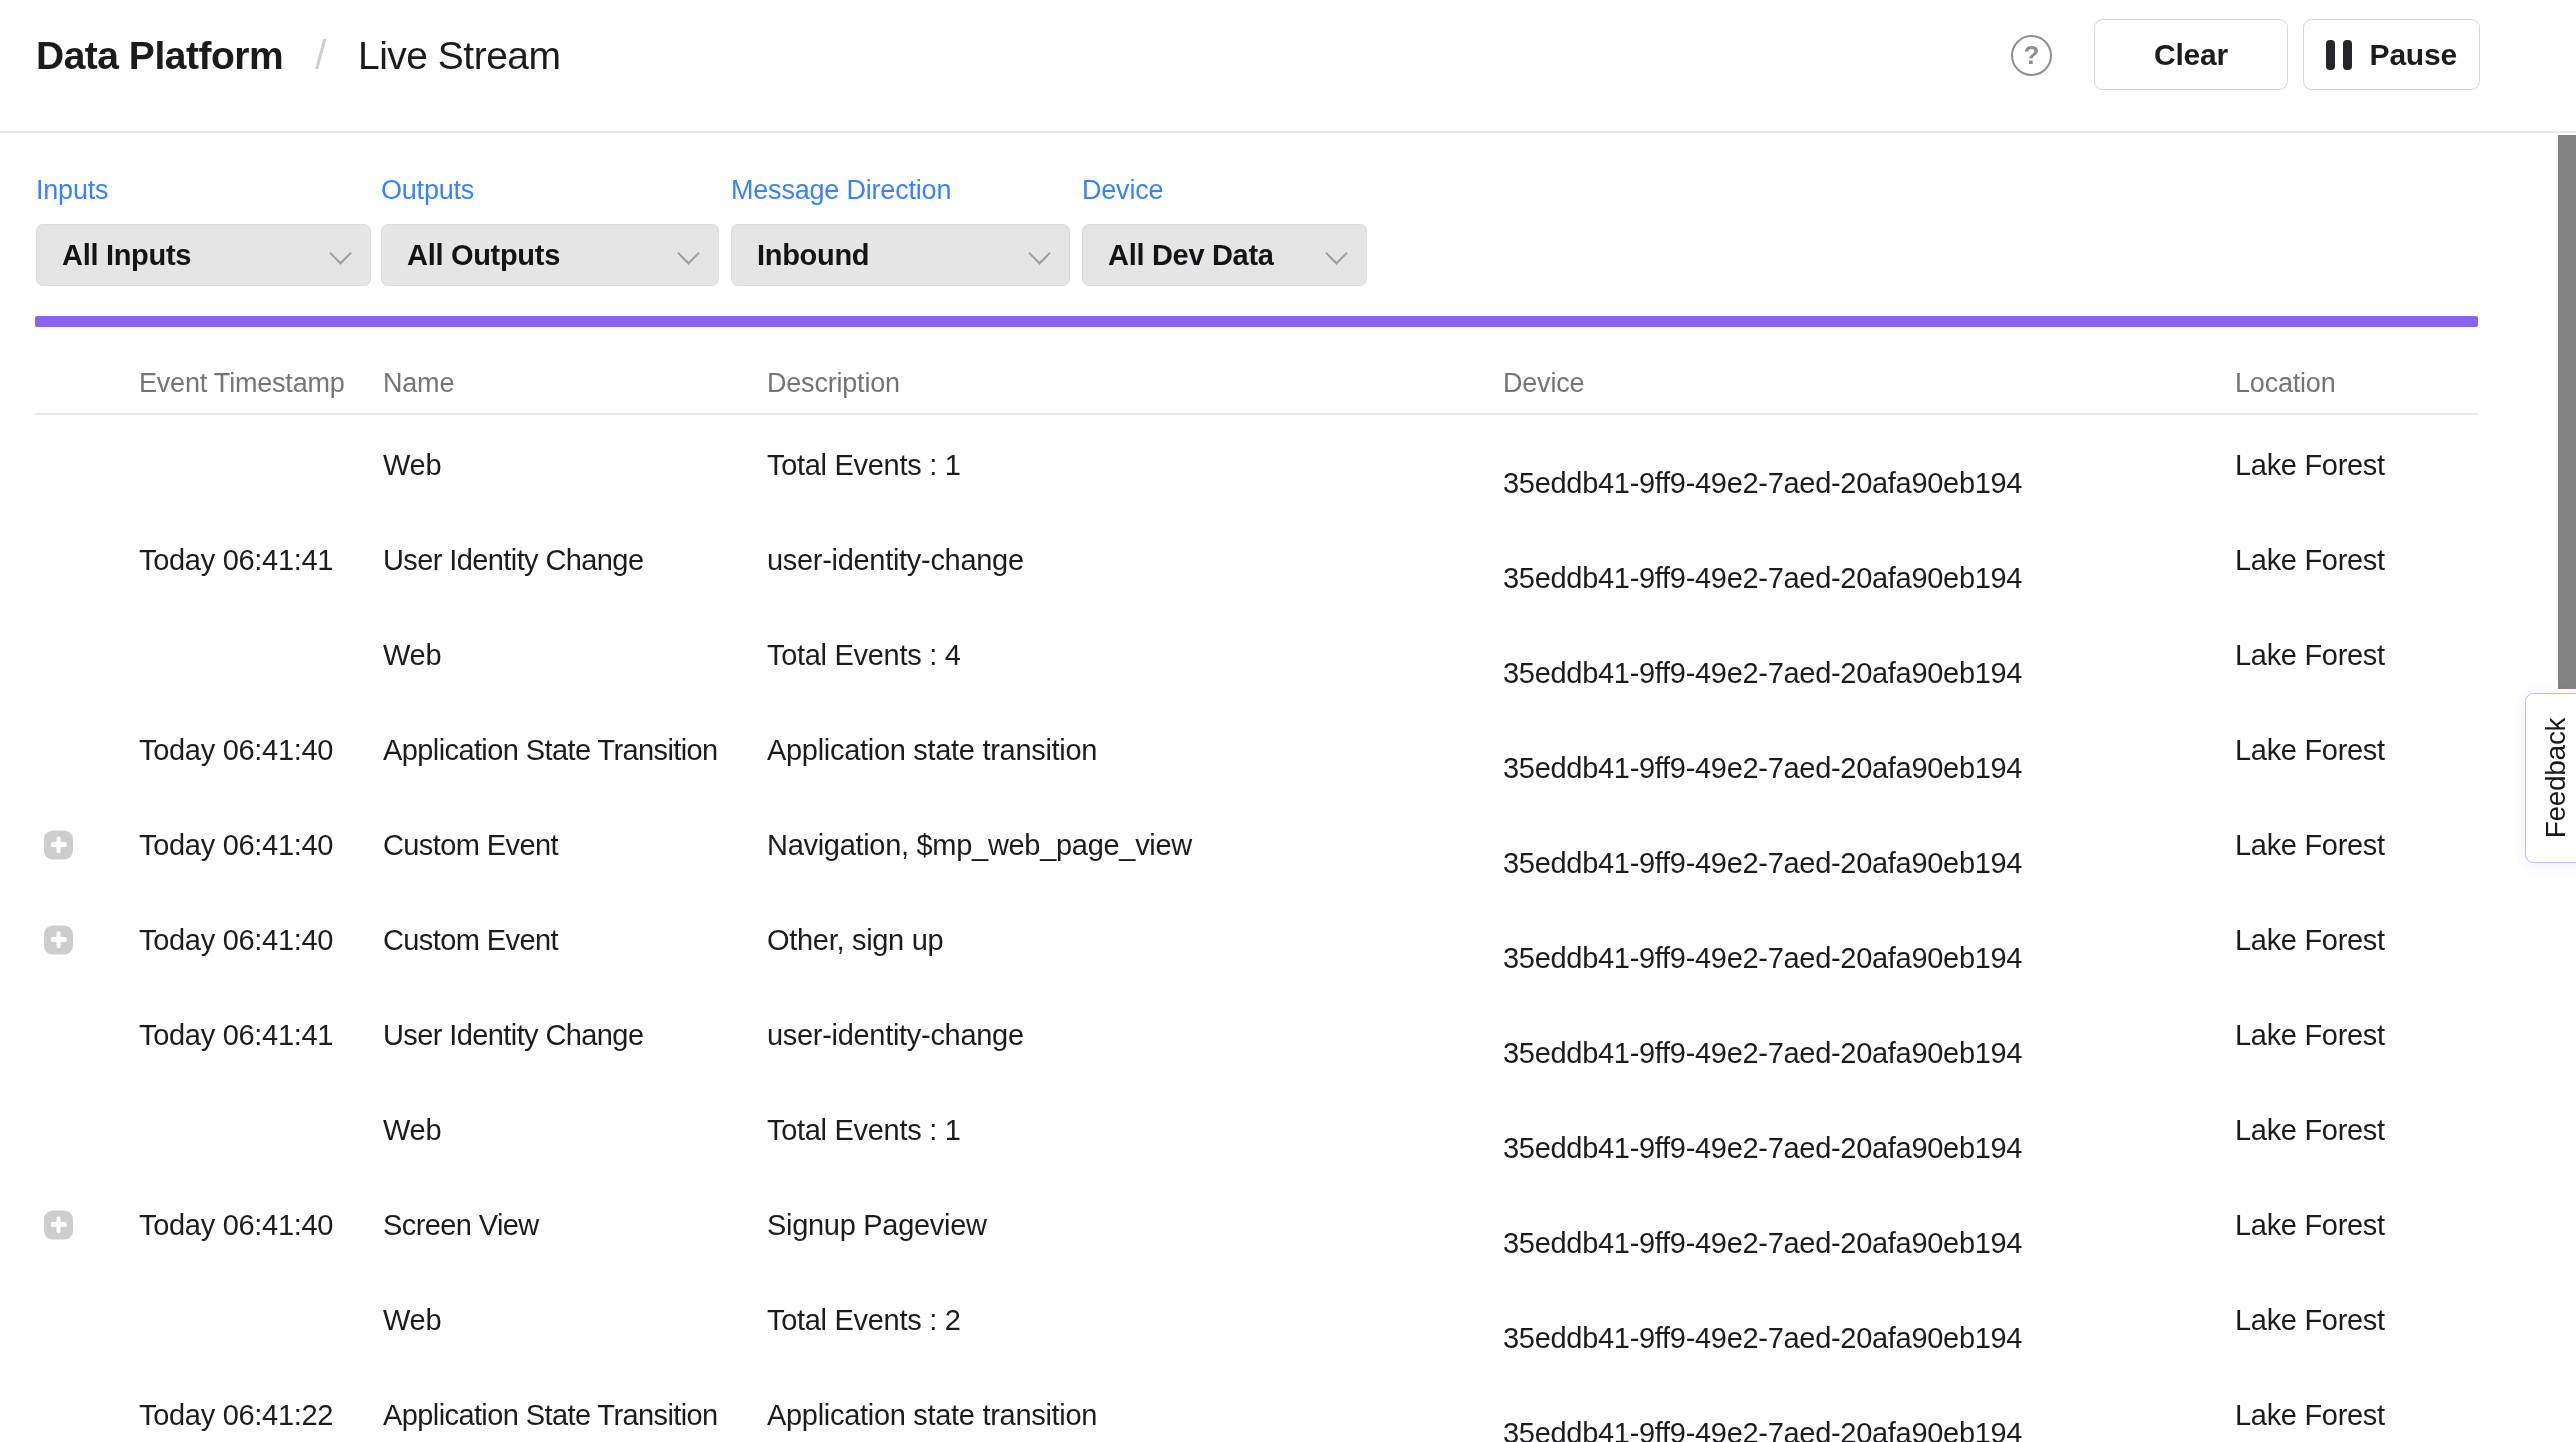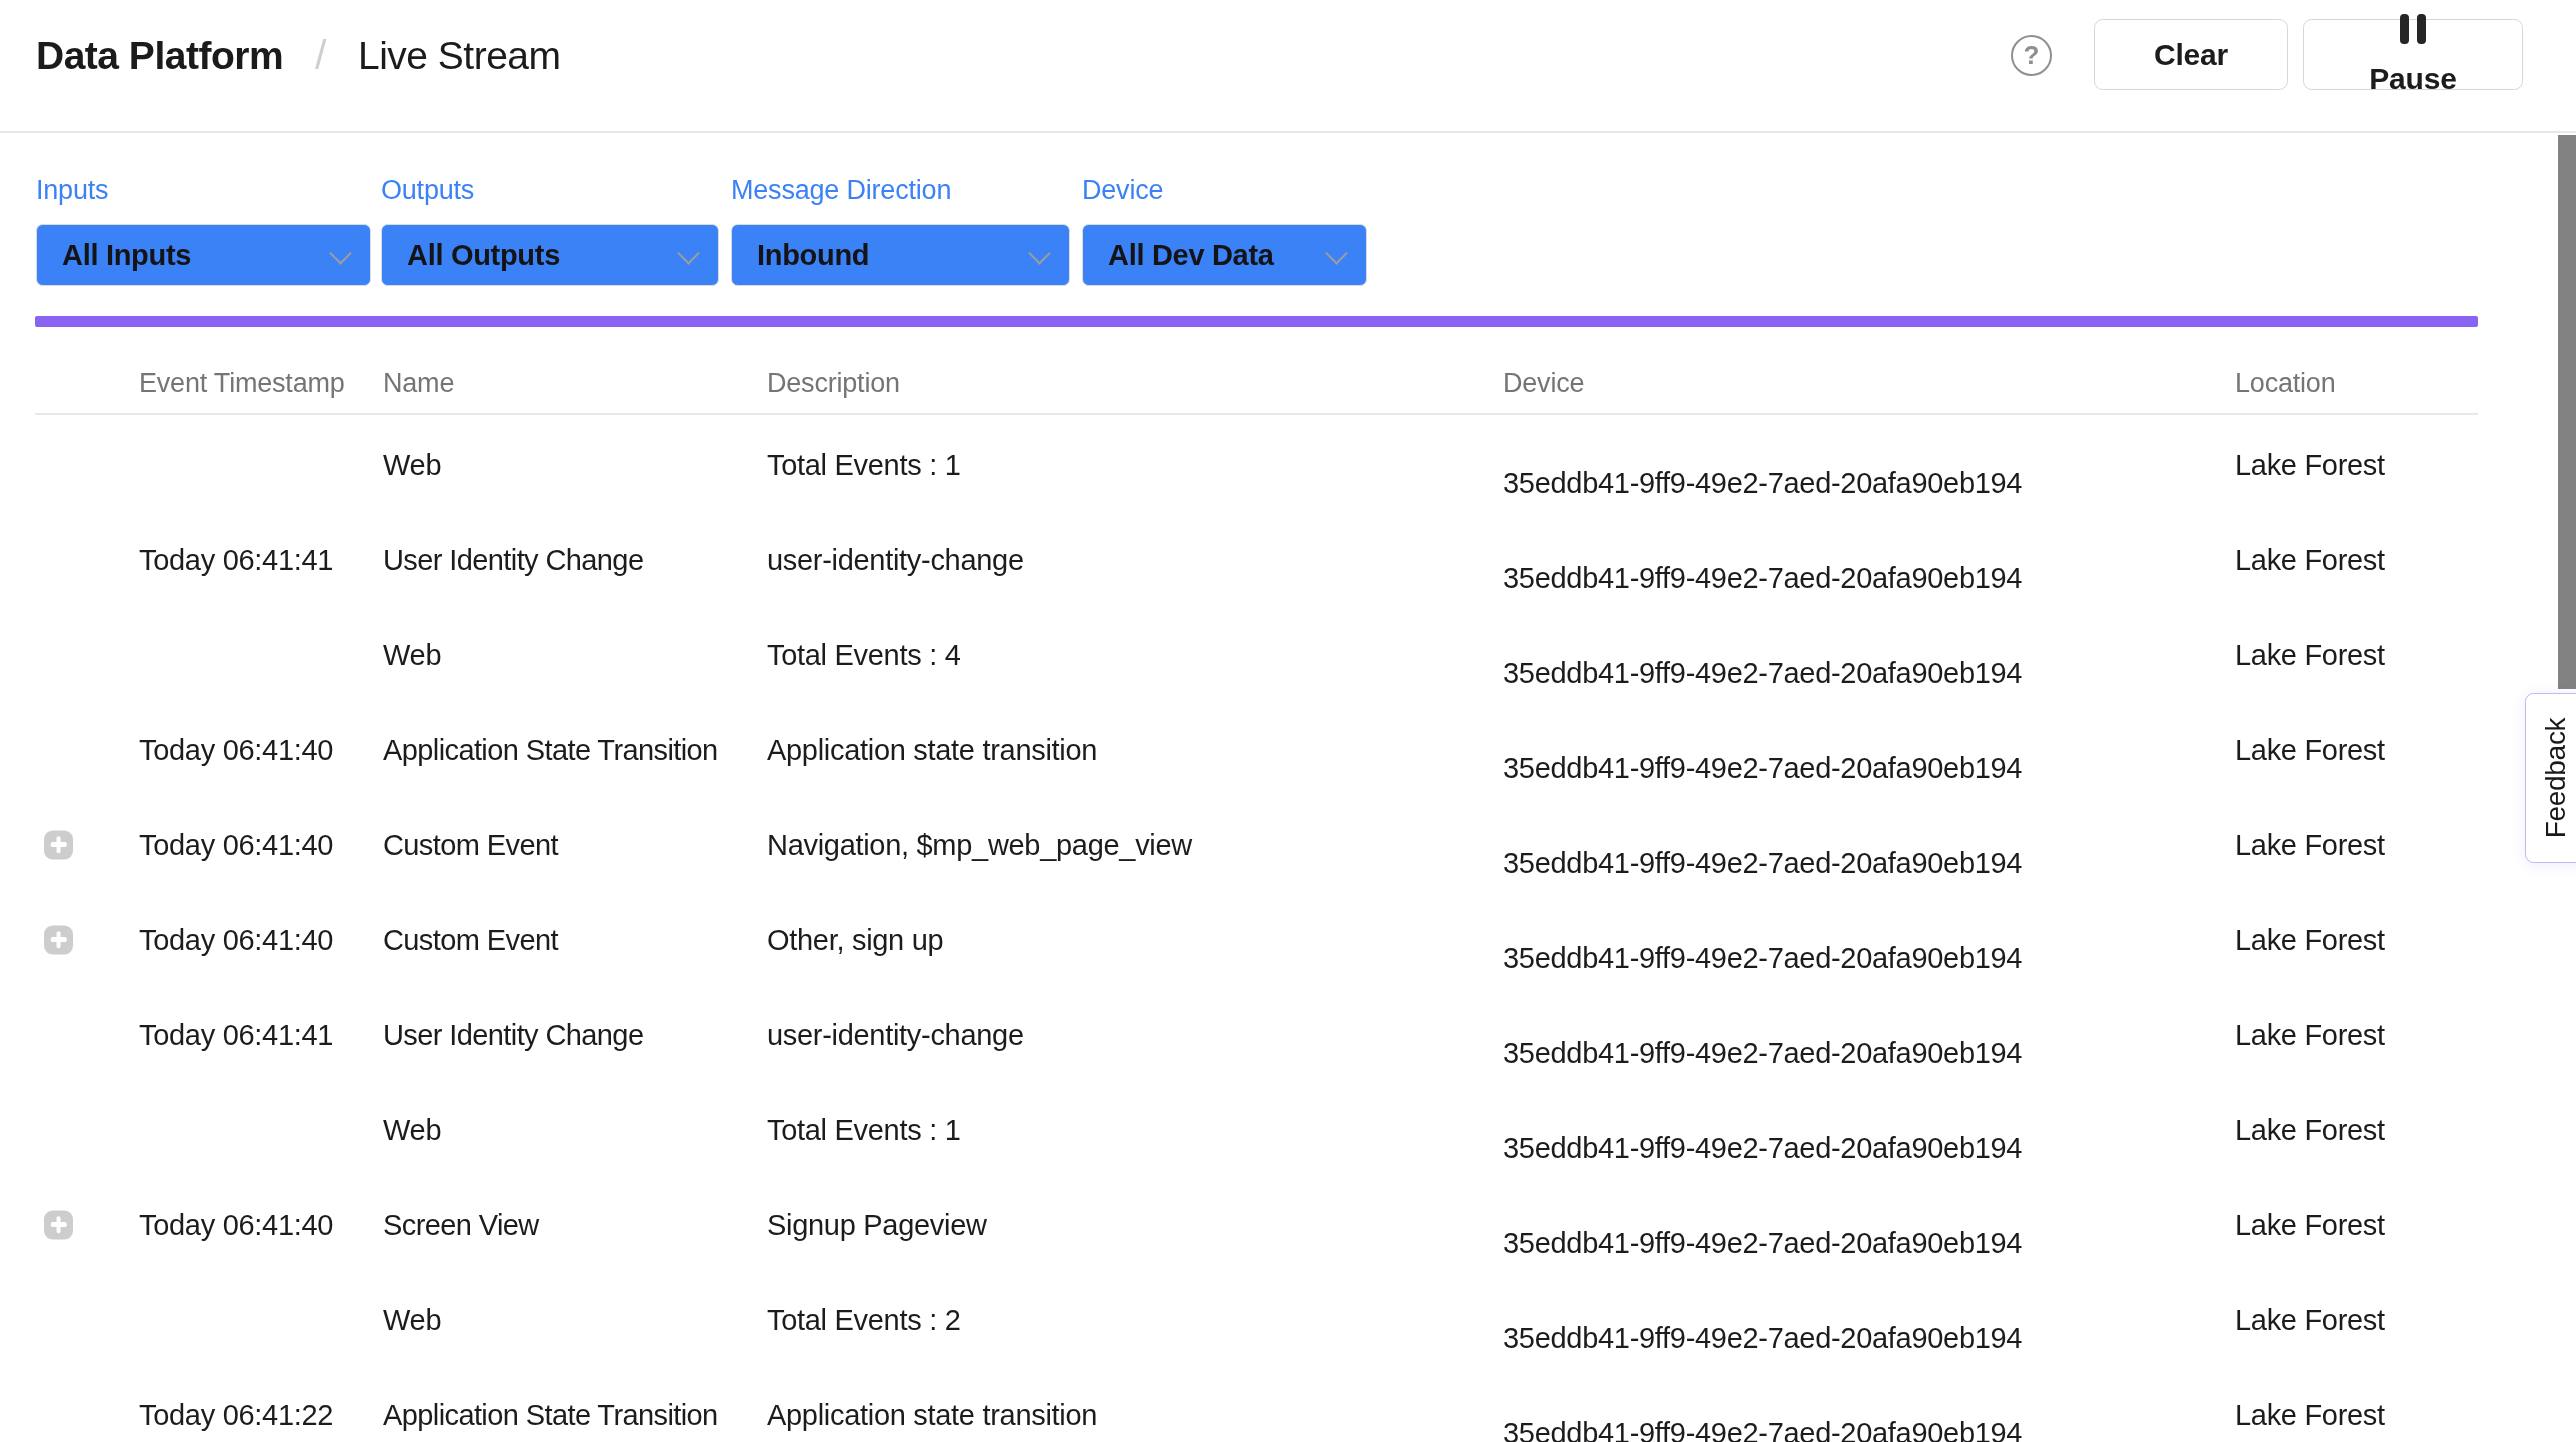--- a/index.html
+++ b/index.html
@@ -17,28 +17,28 @@
   .crumb-page { font-weight: 400; color: #1b1b1d; }
 
   .help-icon { position: absolute; left: 2011px; top: 35px; width: 41px; height: 41px; border-radius: 50%;
     border: 2.9px solid #8f8f8f; color: #8f8f8f; display: flex; align-items: center; justify-content: center;
     font-size: 26px; font-weight: 700; cursor: pointer; }
 
   .btn { position: absolute; top: 19.4px; height: 71px; background: #fff; border: 1.9px solid #d7d7d7;
     border-radius: 8.7px; display: flex; align-items: center; justify-content: center; gap: 17.5px;
     font-size: 30px; font-weight: 700; color: #1c1c1e; letter-spacing: -0.2px; cursor: pointer; }
   .btn-clear { left: 2094px; width: 194px; }
-  .btn-pause { left: 2303px; width: 220px; flex-direction: column; }
+  .btn-pause { left: 2303px; width: 177px; }
   .pause-glyph { display: flex; gap: 8.7px; }
   .pause-glyph i { display: block; width: 8.7px; height: 30px; background: #262628; border-radius: 3.9px; }
 
   
   .filter-group { position: absolute; top: 175px; }
   .filter-label { font-size: 27px; color: #3b82f6; letter-spacing: -0.2px; margin-bottom: 18.4px; }
-  .filter-box { height: 62px; background: #3b82f6; border: 1.9px solid #dcdcdc; border-radius: 6.8px;
+  .filter-box { height: 62px; background: #e5e5e5; border: 1.9px solid #dcdcdc; border-radius: 6.8px;
     display: flex; align-items: center; padding: 0 25px; cursor: pointer; }
   .filter-value { font-size: 29px; font-weight: 700; letter-spacing: -0.3px; color: #141416; }
   .chevron { width: 15.5px; height: 15.5px; border-right: 2.9px solid #9d9d9d; border-bottom: 2.9px solid #9d9d9d;
     transform: rotate(45deg) translateY(-3.9px); margin-left: auto; }
   .fg-0 { left: 36px; }  .fg-0 .filter-box { width: 335px; }
   .fg-1 { left: 381px; } .fg-1 .filter-box { width: 338px; gap: 40px; }
   .fg-2 { left: 731px; } .fg-2 .filter-box { width: 339px; }
   .fg-3 { left: 1082px; } .fg-3 .filter-box { width: 285px; }
 
   

